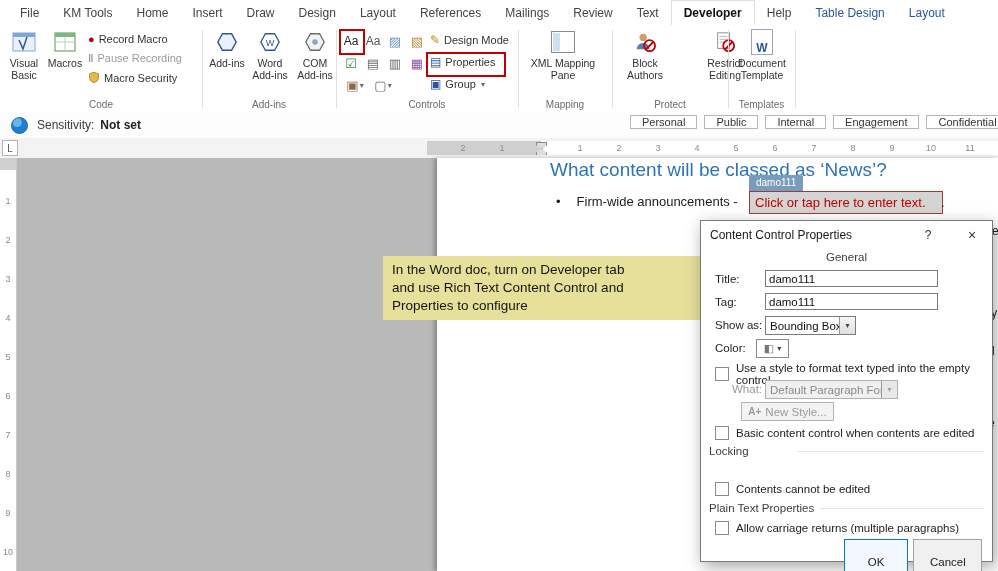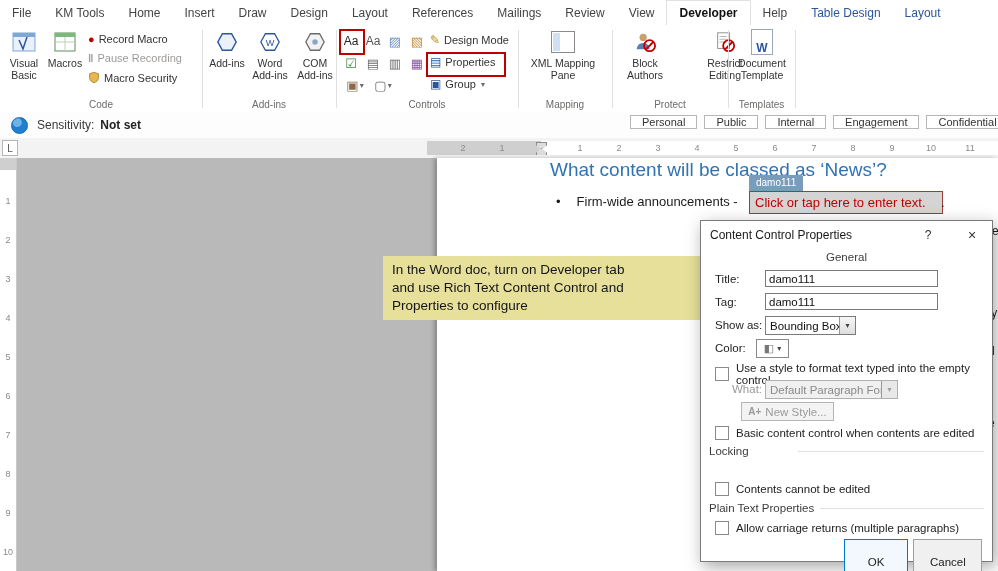--- a/index.html
+++ b/index.html
@@ -1,21 +1,21 @@
 <!DOCTYPE html>
 <html><head>
 <meta charset="utf-8">
 <style>
   html,body{margin:0;padding:0;}
   body{width:998px;height:571px;position:relative;overflow:hidden;background:#fff;
        font-family:"Liberation Sans",sans-serif;color:#333;}
 
   
   .tabs-row{position:absolute;top:0;left:0;right:0;height:25px;background:#fff;
-            display:flex;align-items:stretch;font-size:12px;color:#444;}
+            display:flex;align-items:stretch;padding-left:8px;font-size:12px;color:#444;}
   .tab{padding:0 12px;display:flex;align-items:center;white-space:nowrap;cursor:default;}
   .tab.active{font-weight:bold;color:#111;border:1px solid #e3e1df;border-bottom:none;background:#fff;}
   .tab.contextual{color:#2b579a;}
 
   
   .ribbon{position:absolute;top:25px;left:0;right:0;height:87px;background:#fff;
           border-bottom:1px solid #d8d6d4;}
   .vdiv{position:absolute;top:5px;height:78px;width:1px;background:#e2e0de;}
   .group-label{position:absolute;bottom:2px;font-size:10px;color:#6d6b68;text-align:center;}
   .bigbtn{position:absolute;top:4px;display:flex;flex-direction:column;align-items:center;gap:2px;
@@ -122,21 +122,21 @@
   <div class="tab">File</div>
   <div class="tab">KM Tools</div>
   <div class="tab">Home</div>
   <div class="tab">Insert</div>
   <div class="tab">Draw</div>
   <div class="tab">Design</div>
   <div class="tab">Layout</div>
   <div class="tab">References</div>
   <div class="tab">Mailings</div>
   <div class="tab">Review</div>
-  <div class="tab">View</div>
+  <div class="tab">Text</div>
   <div class="tab active">Developer</div>
   <div class="tab">Help</div>
   <div class="tab contextual">Table Design</div>
   <div class="tab contextual">Layout</div>
 </div>
 
 <div class="ribbon">
 
   <div class="bigbtn" style="left:4px;width:40px;">
     <span class="bicon">

